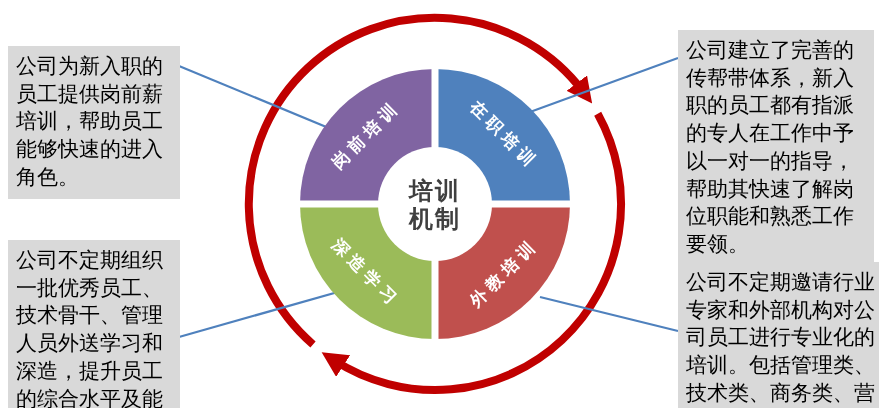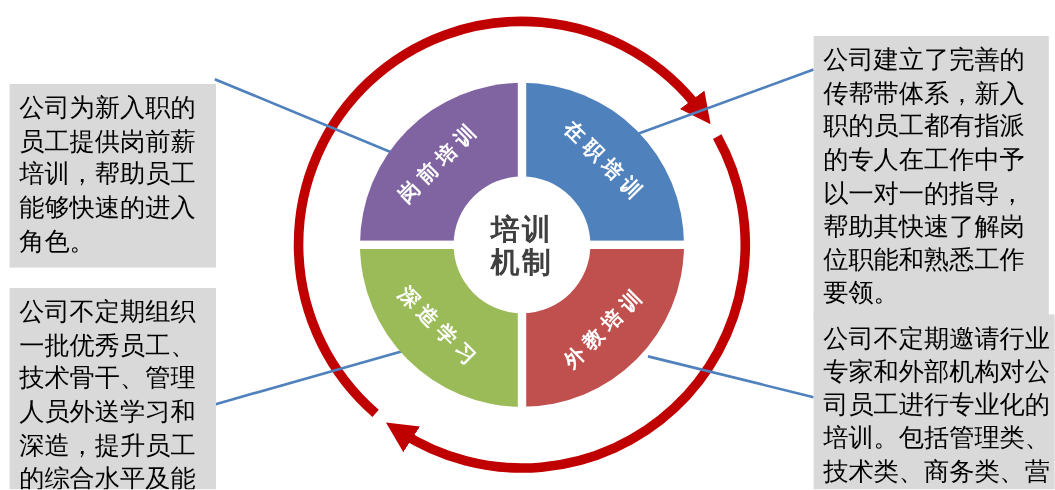--- a/index.html
+++ b/index.html
@@ -25,21 +25,21 @@
     background: #d9d9d9;
     color: #000000;
     font-size: 21px;
     line-height: 1.32;
     padding: 7px 8px;
     box-sizing: border-box;
     text-align: left;
     font-family: "Liberation Serif", serif;
     word-break: break-all;
   }
-  .note-tl { left: 8px;   top: 46px;  width: 172px; margin-top: 24px; }
+  .note-tl { left: 8px;   top: 46px;  width: 172px; }
   .note-tr { left: 678px; top: 30px;  width: 196px; }
   .note-bl { left: 8px;   top: 240px; width: 172px; }
   .note-br { left: 678px; top: 262px; width: 220px; }
 
   .wedge-label {
     font-family: "Liberation Serif", serif;
     font-weight: bold;
     font-size: 17px;
     letter-spacing: 5px;
     fill: #ffffff;

